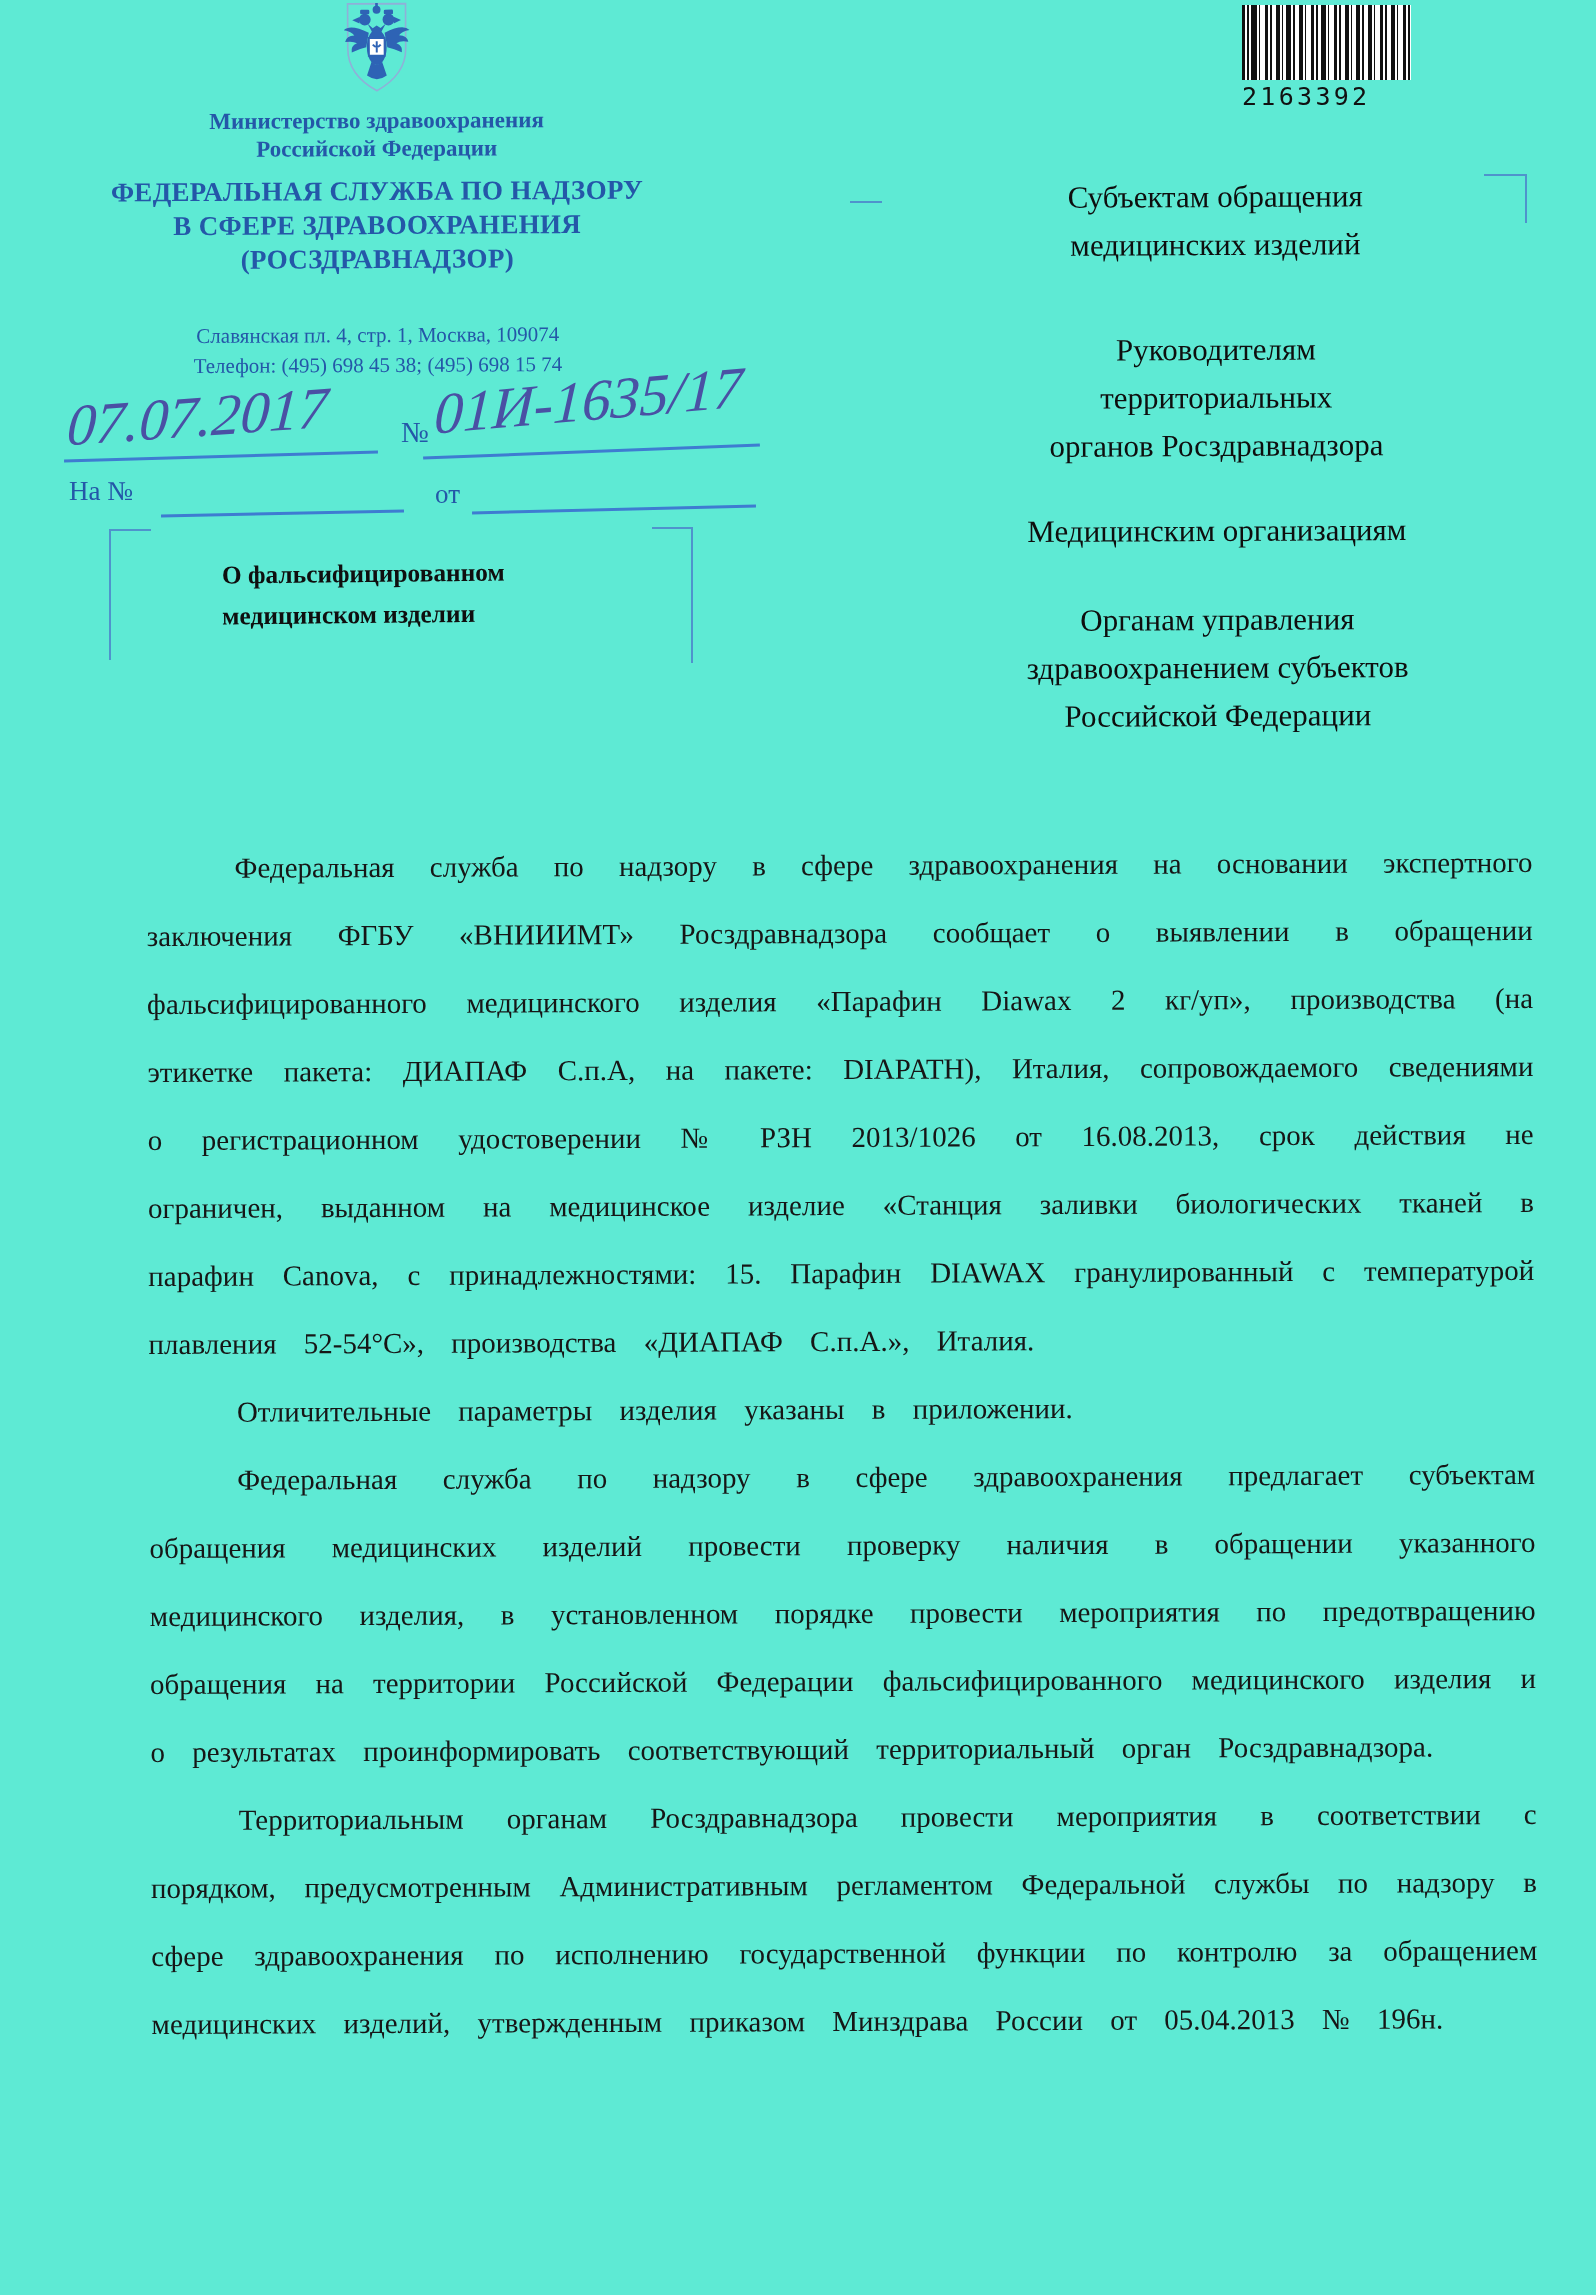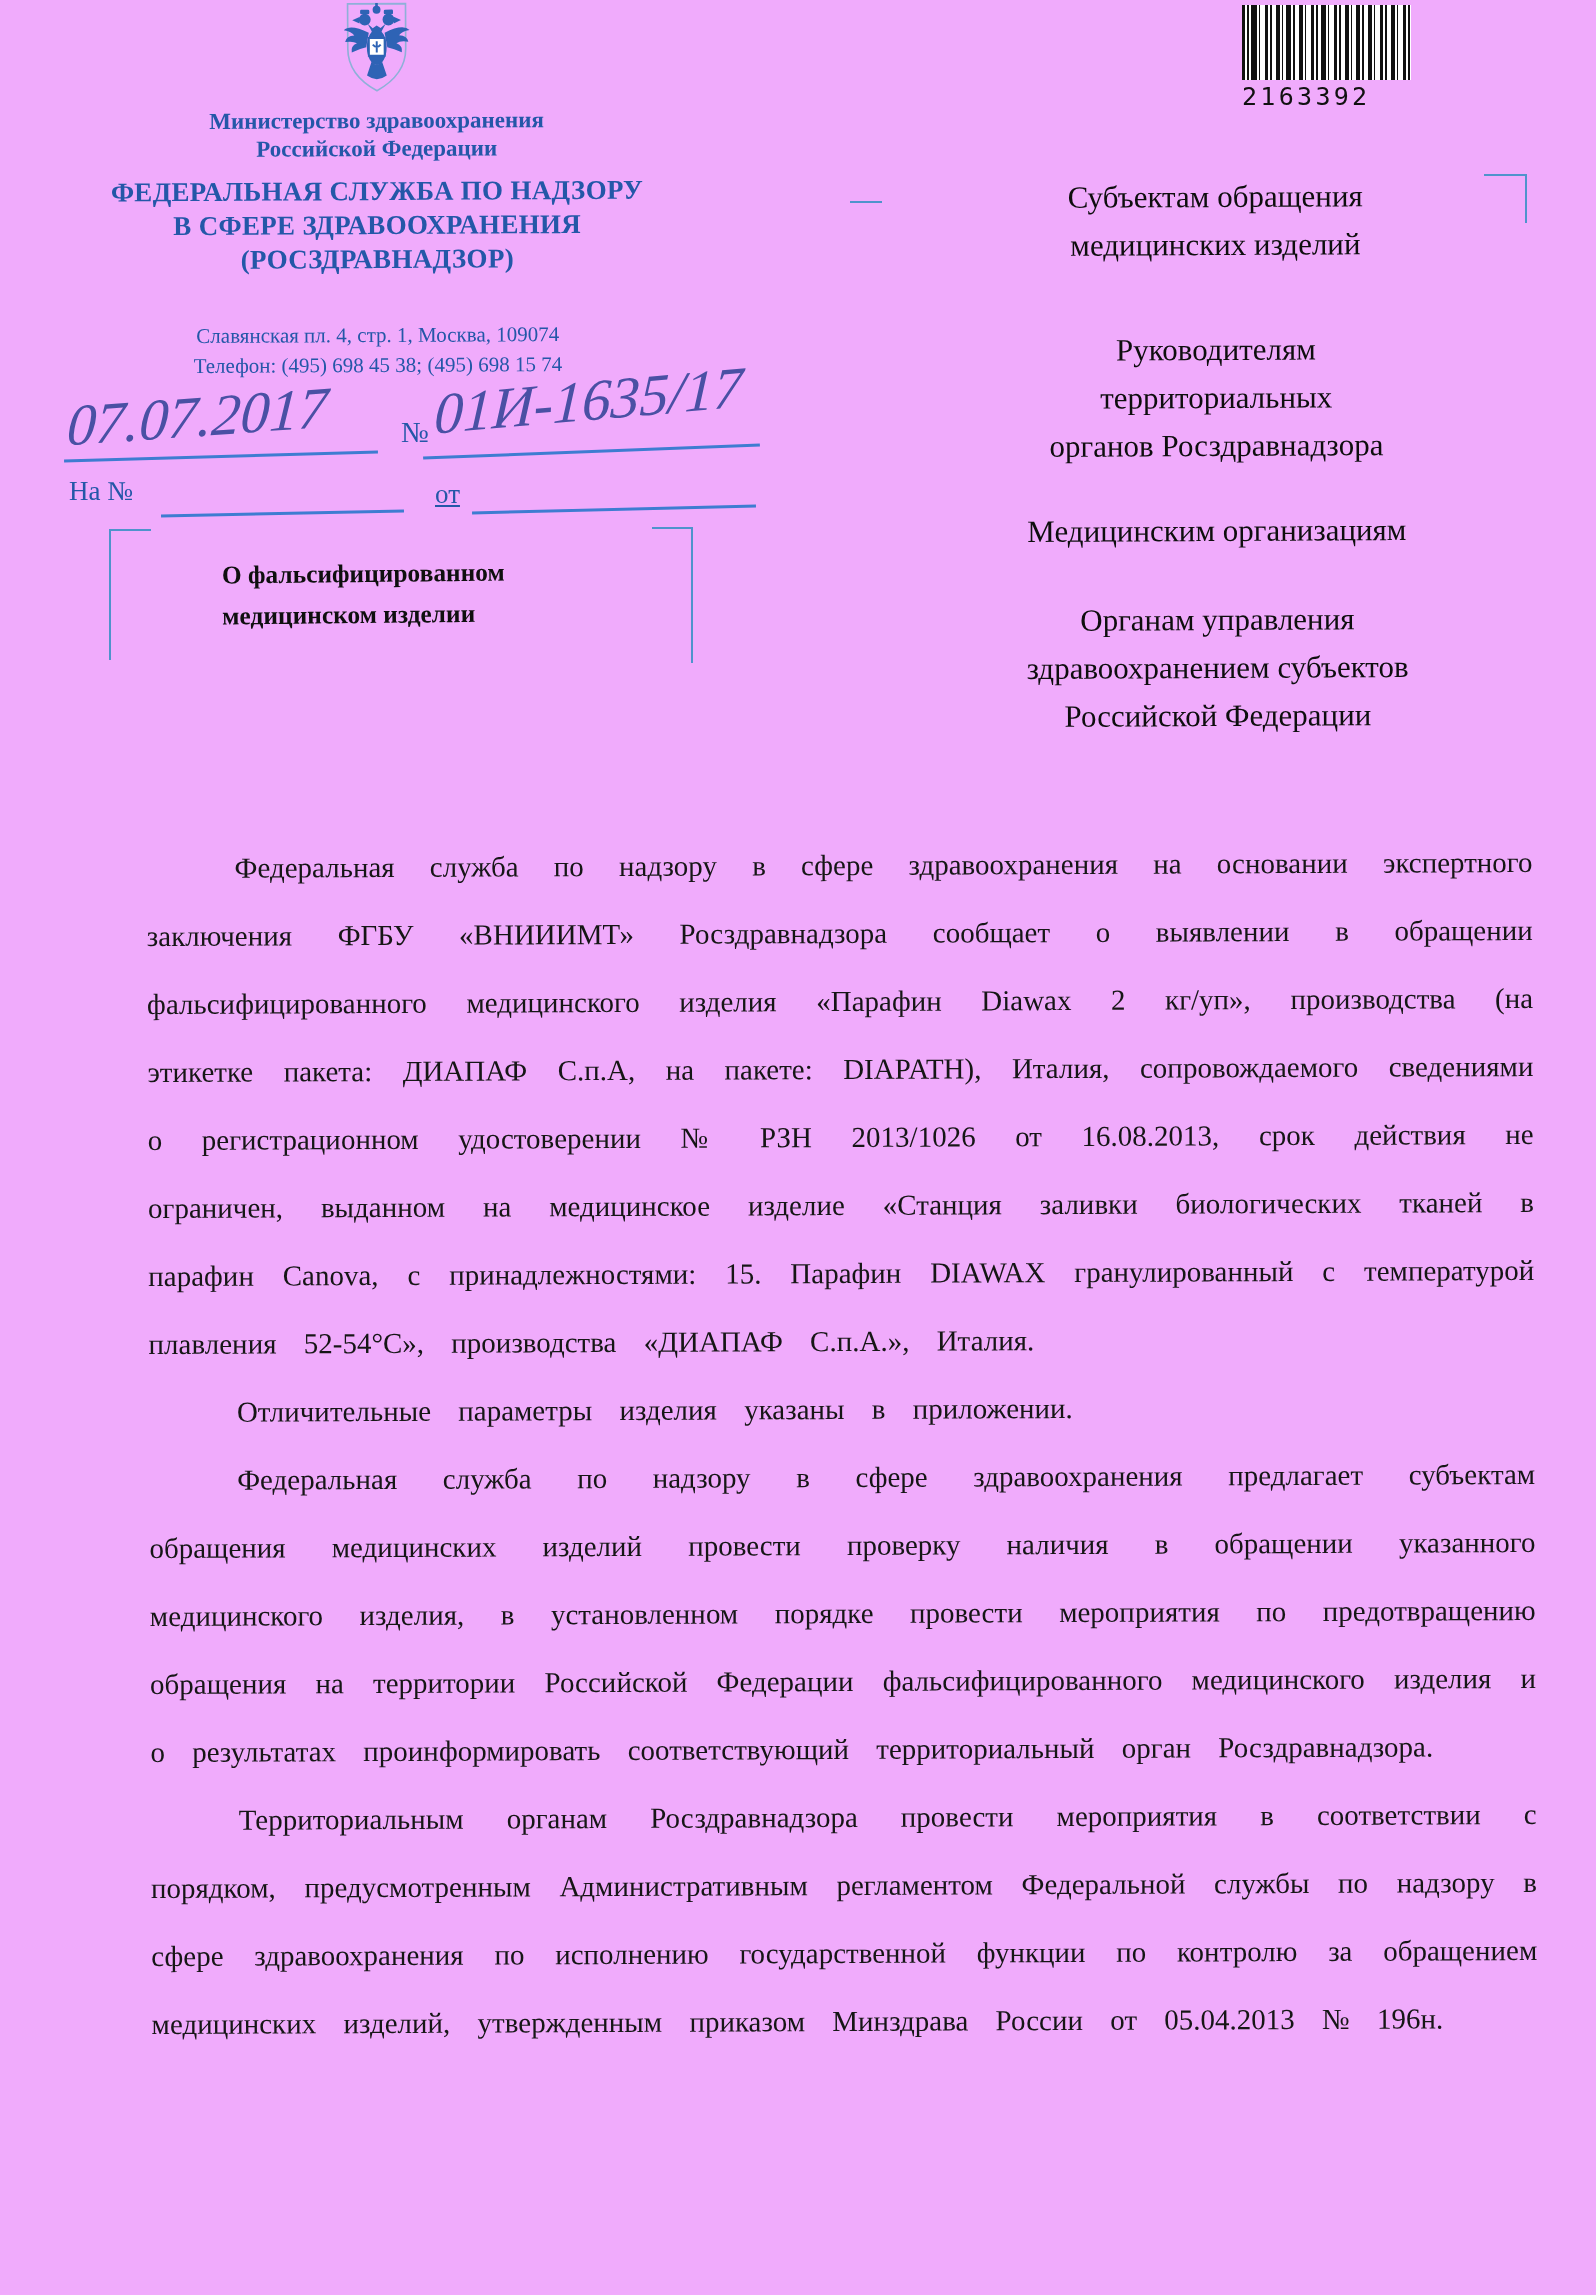--- a/index.html
+++ b/index.html
@@ -1,34 +1,34 @@
 <!DOCTYPE html>
 <html style="font-size:10.7px"><head>
 <meta charset="utf-8">
 <style>
   html,body{margin:0;padding:0;background:#ffffff;}
   .page{
-    position:relative;width:1596px;height:2295px;background:#f0abfc;overflow:hidden;
+    position:relative;width:1596px;height:2295px;background:#5eead4;overflow:hidden;
     font-family:"Liberation Serif",serif;color:#141414;
   }
   
   .letterhead{position:absolute;left:59px;top:0;width:636px;text-align:center;color:#2457a8;transform:rotate(-0.3deg);}
   .emblem{display:block;margin:1.3px auto 6.7px auto;}
   .ministry{font-weight:bold;font-size:23px;line-height:28px;white-space:pre-line;}
   .agency{font-weight:bold;font-size:27px;line-height:34px;white-space:pre-line;margin-top:10.7px;letter-spacing:0.3px;}
   .address{margin-top:44px;font-size:21px;line-height:30px;}
   .phone{font-size:21px;line-height:30px;}
   
   .hand{font-style:italic;color:#4a50a4;font-size:58px;white-space:nowrap;}
   .hand-date{position:absolute;left:67px;top:383px;transform:rotate(-4deg) skewX(-8deg);}
   .hand-number{position:absolute;left:434px;top:367px;transform:rotate(-5deg) skewX(-8deg);}
   .blue-label{position:absolute;color:#2457a8;font-size:27px;}
   .num-label{left:401px;top:416px;font-size:29px;}
   .reply-label{left:69px;top:476px;}
-  .from-label{left:435px;top:479px;text-decoration:underline;}
+  .from-label{left:435px;top:479px;}
   .rule{position:absolute;height:2.7px;background:#3e7cd1;}
   .rule1{left:64px;top:455px;width:314px;transform:rotate(-1.6deg);}
   .rule2{left:423px;top:450px;width:337px;transform:rotate(-2.2deg);}
   .rule3{left:161px;top:512px;width:243px;transform:rotate(-1.2deg);}
   .rule4{left:472px;top:508px;width:284px;transform:rotate(-1.4deg);}
   
   .subject{position:absolute;left:222px;top:553px;font-size:25.4px;line-height:41px;font-weight:bold;color:#0f0f0f;white-space:pre-line;transform:rotate(-0.6deg);}
   .br{position:absolute;border:0 solid #4f93cc;}
   .br-subj-left{left:109px;top:529px;width:40px;height:129px;border-left-width:2.7px;border-top-width:2.7px;}
   .br-subj-right{left:652px;top:527px;width:39px;height:134px;border-right-width:2.7px;border-top-width:2.7px;}

